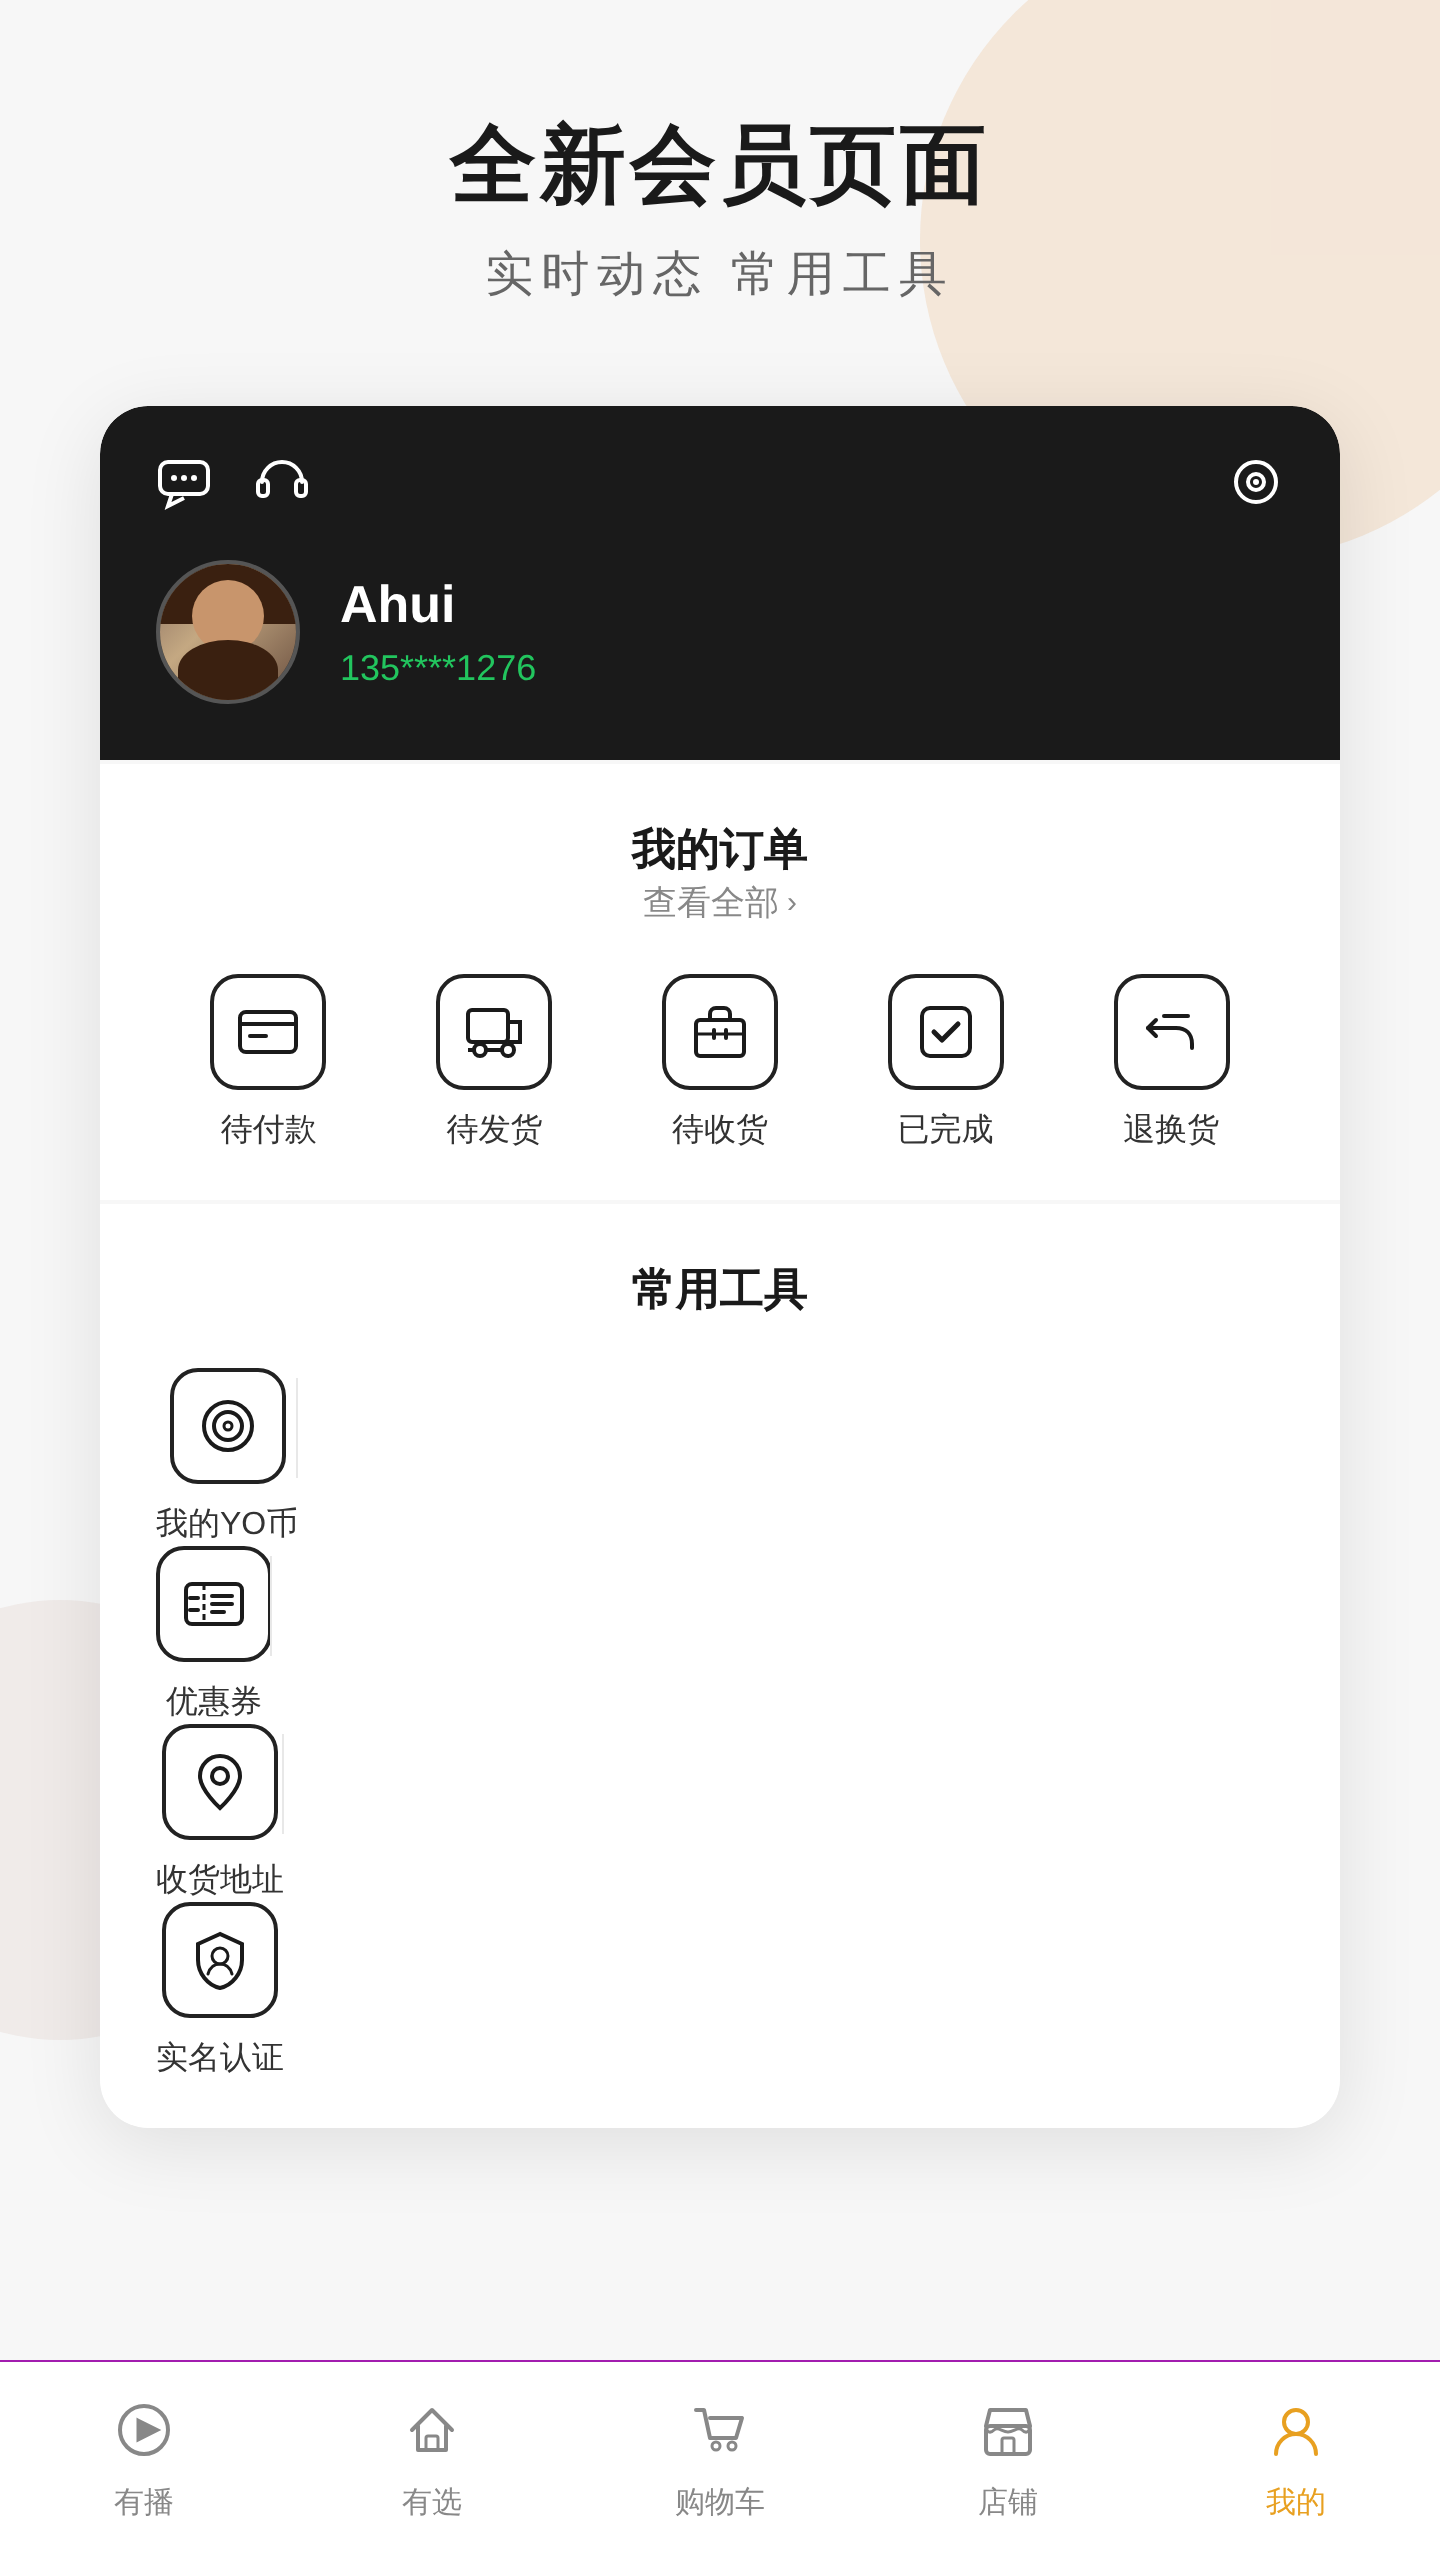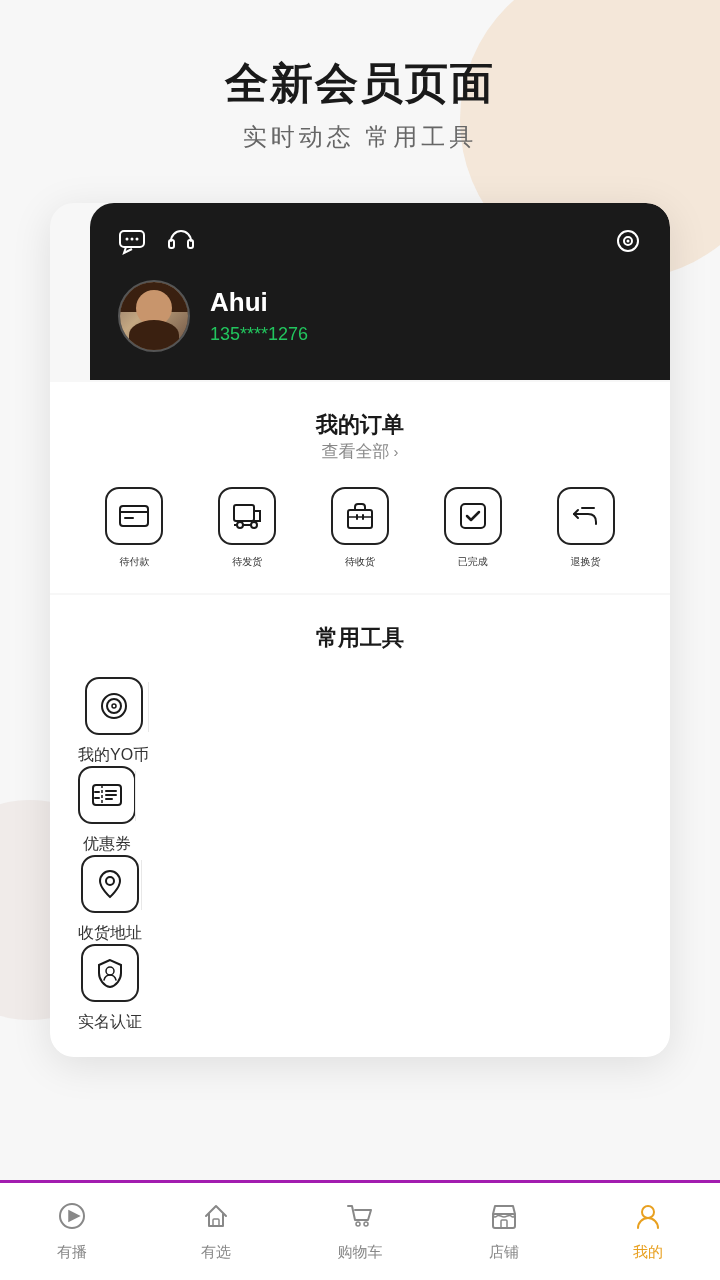--- a/index.html
+++ b/index.html
@@ -66,21 +66,20 @@
       border-radius: 24px;
       overflow: hidden;
       box-shadow: 0 8px 40px rgba(0,0,0,0.10);
     }
 
     
     .profile-header {
       background: #1a1a1a;
       padding: 24px 28px 28px;
       border-radius: 24px 24px 0 0;
-      margin-left: 40px;
     }
     .profile-top-icons {
       display: flex;
       justify-content: space-between;
       align-items: center;
       margin-bottom: 18px;
     }
     .profile-top-left {
       display: flex;
       gap: 20px;
@@ -206,21 +205,21 @@
       width: 58px;
       height: 58px;
       border: 2px solid #222;
       border-radius: 14px;
       display: flex;
       align-items: center;
       justify-content: center;
       font-size: 26px;
     }
     .order-label {
-      font-size: 10px;
+      font-size: 16px;
       color: #333;
     }
 
     
     .tools-grid {
       display: flex;
       justify-content: space-around;
       align-items: flex-start;
       flex-direction: column;
     }
@@ -258,21 +257,21 @@
     }
 
     
     .bottom-nav {
       position: fixed;
       bottom: 0;
       left: 0;
       width: 720px;
       height: 100px;
       background: #fff;
-      border-top: 3px solid #a21caf;
+      border-top: 1px solid #a21caf;
       display: flex;
       justify-content: space-around;
       align-items: center;
       z-index: 100;
     }
     .nav-item {
       display: flex;
       flex-direction: column;
       align-items: center;
       gap: 6px;

